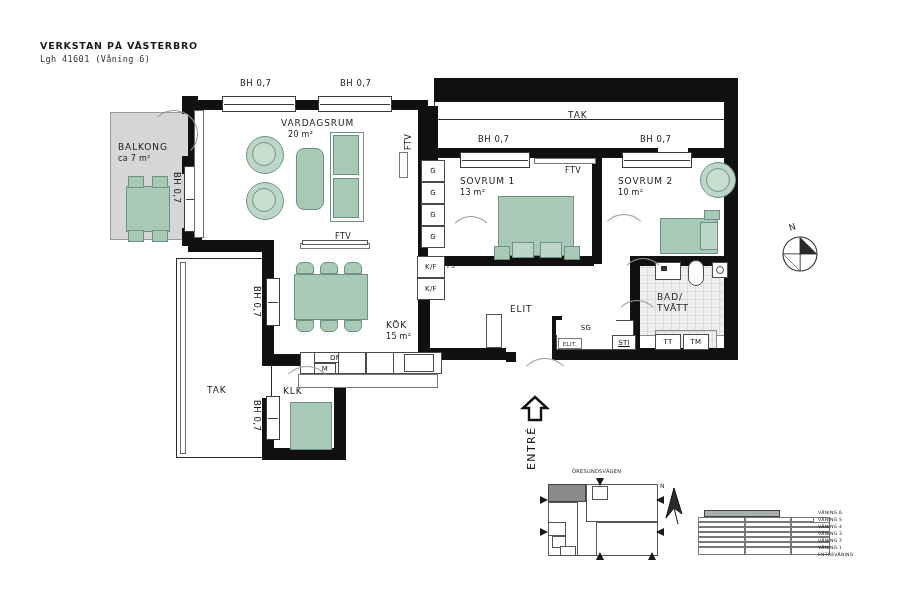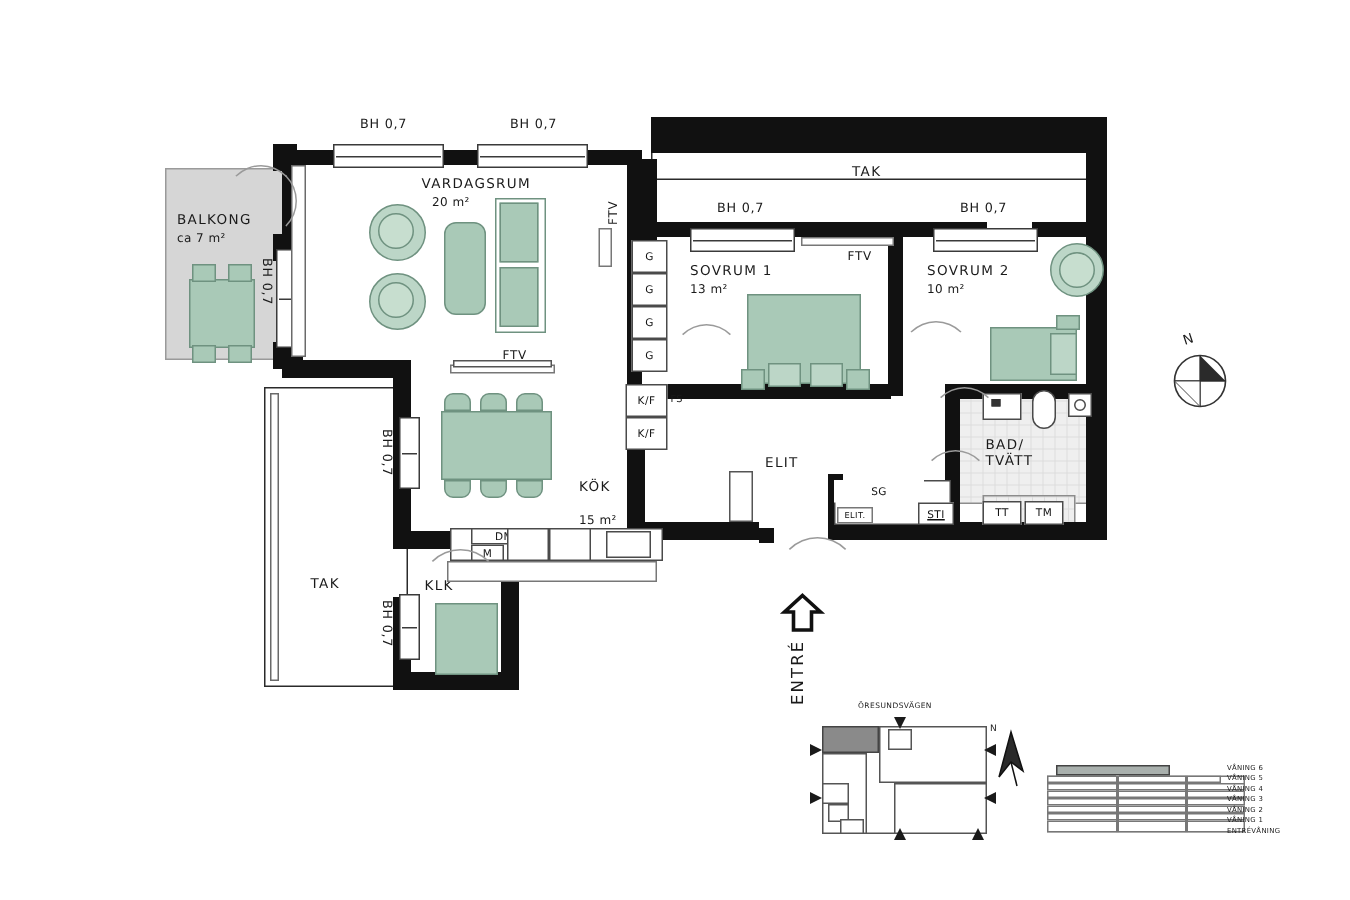--- a/index.html
+++ b/index.html
@@ -38,20 +38,24 @@
   .circ{position:absolute;border:1px solid #6f9280;border-radius:50%;background:#bcd6c7;}
   .arc{position:absolute;border:1px solid #9a9a9a;border-radius:50%;
        border-color:#9a9a9a transparent transparent transparent;}
   .svgbox{position:absolute;overflow:visible;}
 </style>
 </head>
 <body>
 
 <div class="plan">
 
+  <div id="title-block">
+    <div class="t1">VERKSTAN PÅ VÄSTERBRO</div>
+    <div class="t2">Lgh 41601 (Våning 6)</div>
+  </div>
 
   <div class="room" style="left:196px;top:100px;width:230px;height:155px;"></div>
   <div class="room" style="left:260px;top:250px;width:180px;height:115px;"></div>
   <div class="room" style="left:432px;top:160px;width:160px;height:160px;"></div>
   <div class="room" style="left:600px;top:160px;width:130px;height:105px;"></div>
   <div class="room" style="left:445px;top:260px;width:190px;height:95px;"></div>
 
   <div class="thin" style="left:176px;top:258px;width:96px;height:200px;border-color:#2a2a2a;"></div>
   <div class="thin" style="left:180px;top:262px;width:6px;height:192px;border-color:#6a6a6a;"></div>
   <div class="thin" style="left:434px;top:78px;width:300px;height:42px;border-color:#2a2a2a;"></div>
@@ -119,21 +123,21 @@
   <div class="win" style="left:266px;top:396px;width:14px;height:44px;"></div>
   <div class="lbl rot" style="left:262px;top:400px;transform:rotate(90deg);">BH 0,7</div>
 
   <div class="lbl big" style="left:118px;top:142px;">BALKONG</div>
   <div class="lbl sub" style="left:118px;top:154px;">ca 7 m²</div>
 
   <div class="lbl big" style="left:281px;top:118px;">VARDAGSRUM</div>
   <div class="lbl sub" style="left:288px;top:130px;">20 m²</div>
 
   <div class="lbl big" style="left:386px;top:320px;">KÖK</div>
-  <div class="lbl sub" style="left:386px;top:332px;margin-top:10px;">15 m²</div>
+  <div class="lbl sub" style="left:386px;top:332px;">15 m²</div>
 
   <div class="lbl big" style="left:460px;top:176px;">SOVRUM 1</div>
   <div class="lbl sub" style="left:460px;top:188px;">13 m²</div>
 
   <div class="lbl big" style="left:618px;top:176px;">SOVRUM 2</div>
   <div class="lbl sub" style="left:618px;top:188px;">10 m²</div>
 
   <div class="lbl big" style="left:510px;top:304px;">ELIT</div>
 
   <div class="lbl big" style="left:657px;top:292px;">BAD/</div>

